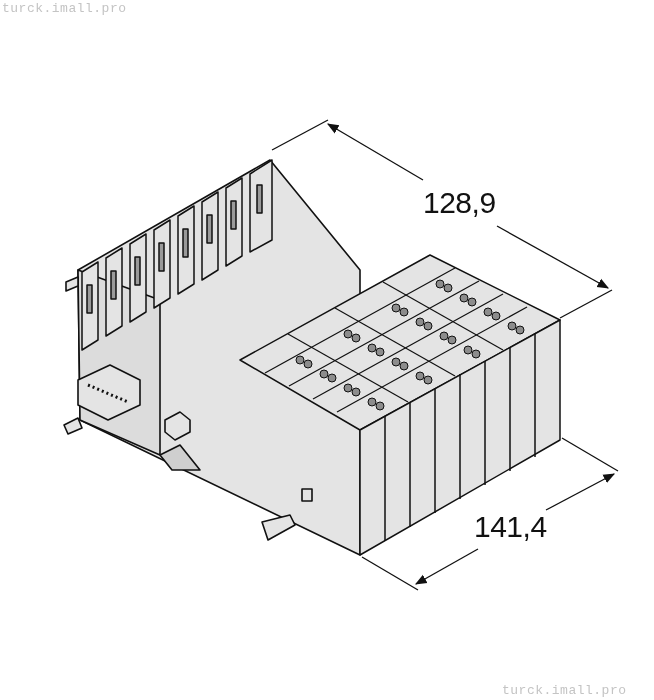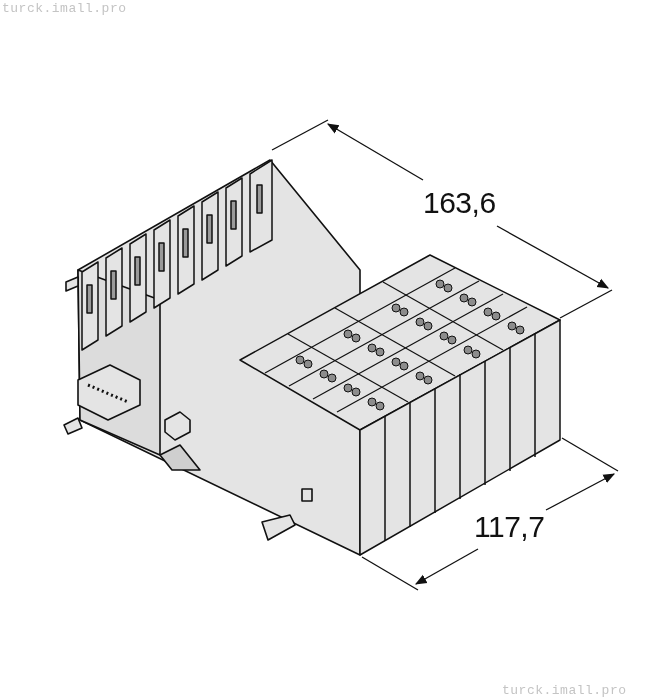--- a/index.html
+++ b/index.html
@@ -126,14 +126,14 @@
     <line x1="560" y1="318" x2="612" y2="290"></line>
     <line x1="328" y1="124" x2="423" y2="180" marker-start="url(#arrow)"></line>
     <line x1="497" y1="226" x2="608" y2="288" marker-end="url(#arrow)"></line>
     <line x1="362" y1="557" x2="418" y2="590"></line>
     <line x1="562" y1="438" x2="618" y2="471"></line>
     <line x1="478" y1="549" x2="416" y2="584" marker-end="url(#arrow)"></line>
     <line x1="546" y1="510" x2="614" y2="474" marker-end="url(#arrow)"></line>
   </g>
 </svg>
 
-<div class="dim-label dim-128">163,6</div>
-<div class="dim-label dim-100">117,7</div>
+<div class="dim-label dim-128">128,9</div>
+<div class="dim-label dim-100">141,4</div>
 
 </body></html>

